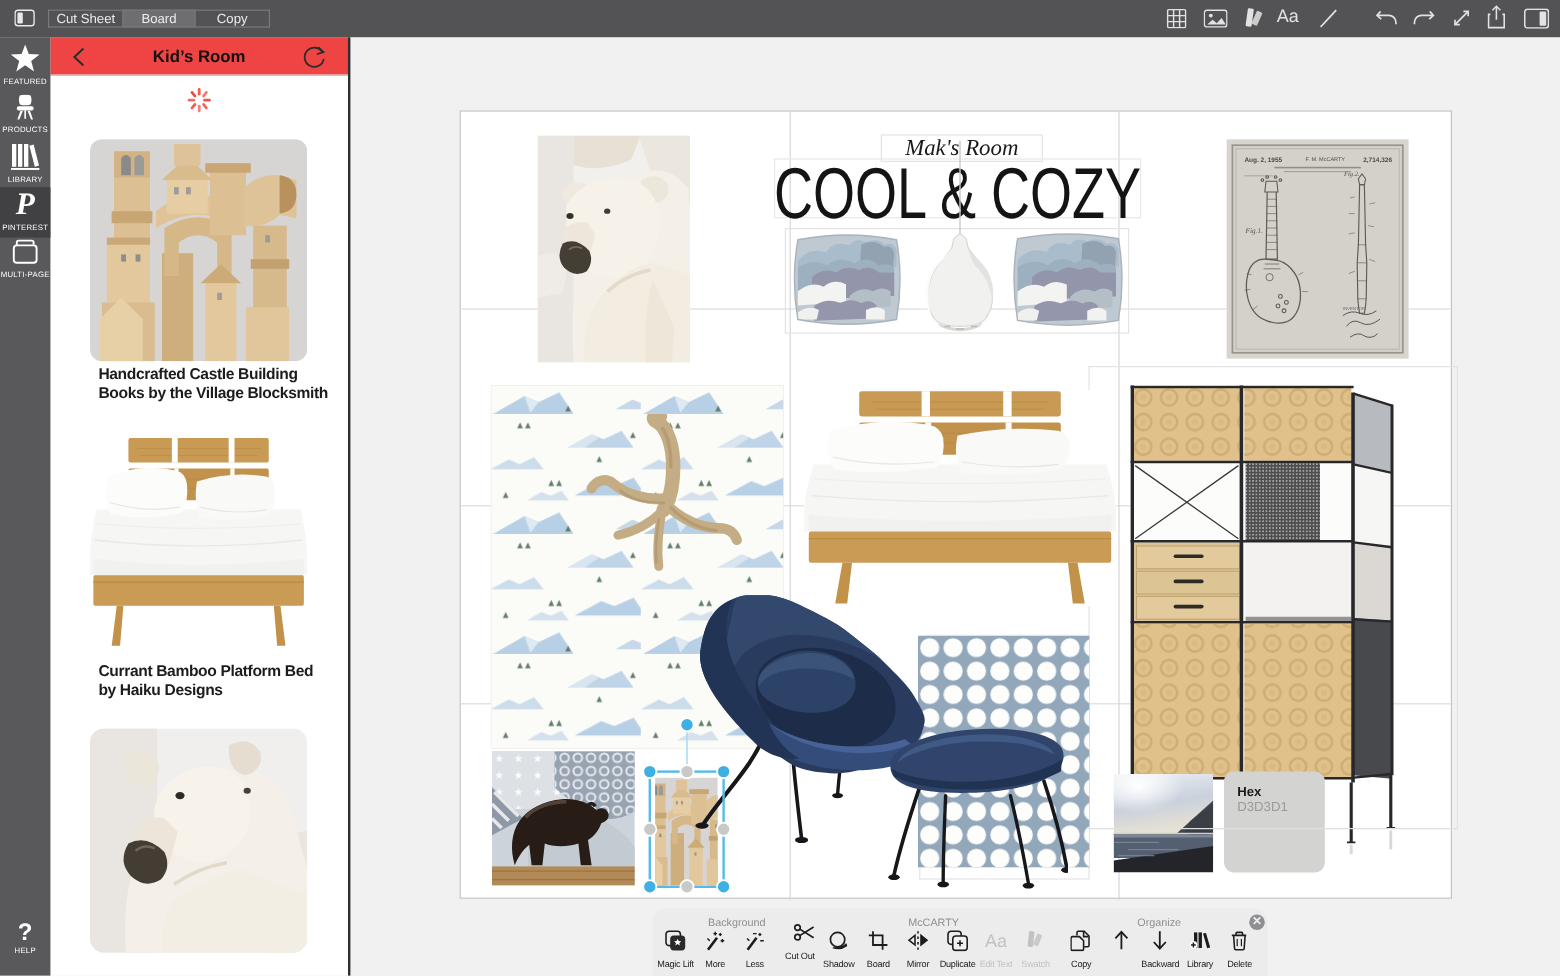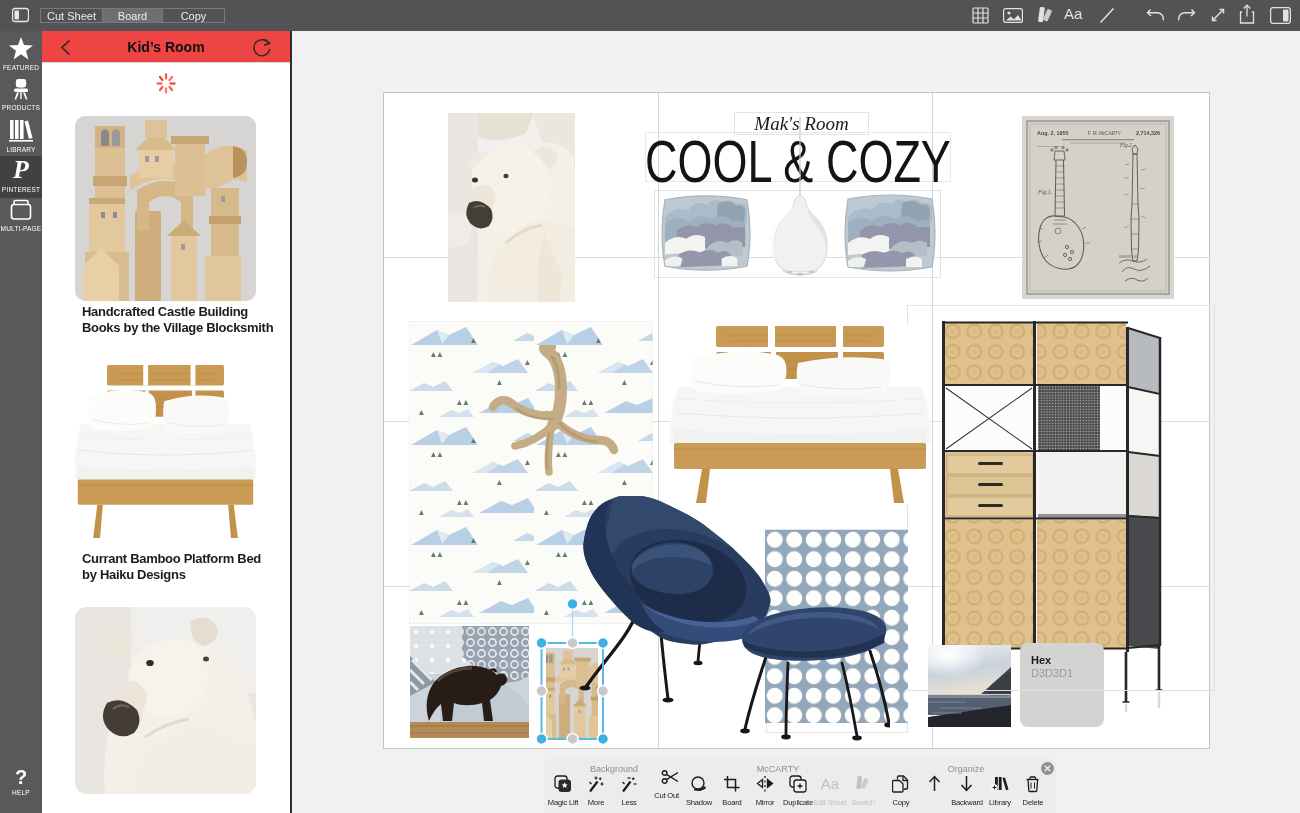--- a/index.html
+++ b/index.html
@@ -379,21 +379,21 @@
             <rect x="5" y="5" width="12" height="12" rx="2.5" fill="#f0f0f0"></rect>
             <path d="M11 8.5 v5 M8.5 11 h5"></path>
           </g>
         </svg>
 <div style="font-size:7.6px;color:#1c1c1c;margin-top:1px;letter-spacing:-0.2px;">Duplicate</div>
 </div>
 <div class="abs" style="left:266px;top:18px;width:40px;text-align:center;">
 <svg width="18" height="18" viewBox="0 0 18 18">
           <text x="9" y="14" font-size="15" fill="#c2c2c4" text-anchor="middle" font-family="Liberation Sans,sans-serif">Aa</text>
         </svg>
-<div style="font-size:7.6px;color:#1c1c1c;margin-top:1px;letter-spacing:-0.2px; color:#c2c2c4;">Edit Sheet</div>
+<div style="font-size:7.6px;color:#1c1c1c;margin-top:1px;letter-spacing:-0.2px; color:#c2c2c4;">Edit Text</div>
 </div>
 <div class="abs" style="left:299px;top:18px;width:40px;text-align:center;">
 <svg width="18" height="18" viewBox="0 0 18 18">
           <g fill="#c2c2c4">
             <rect x="3" y="1" width="4.5" height="13" rx="1" transform="rotate(6 5 7)"></rect>
             <rect x="8.5" y="3" width="4.5" height="10" rx="1" transform="rotate(22 10 8)" opacity="0.8"></rect>
           </g>
         </svg>
 <div style="font-size:7.6px;color:#1c1c1c;margin-top:1px;letter-spacing:-0.2px; color:#c2c2c4;">Swatch</div>
 </div>

